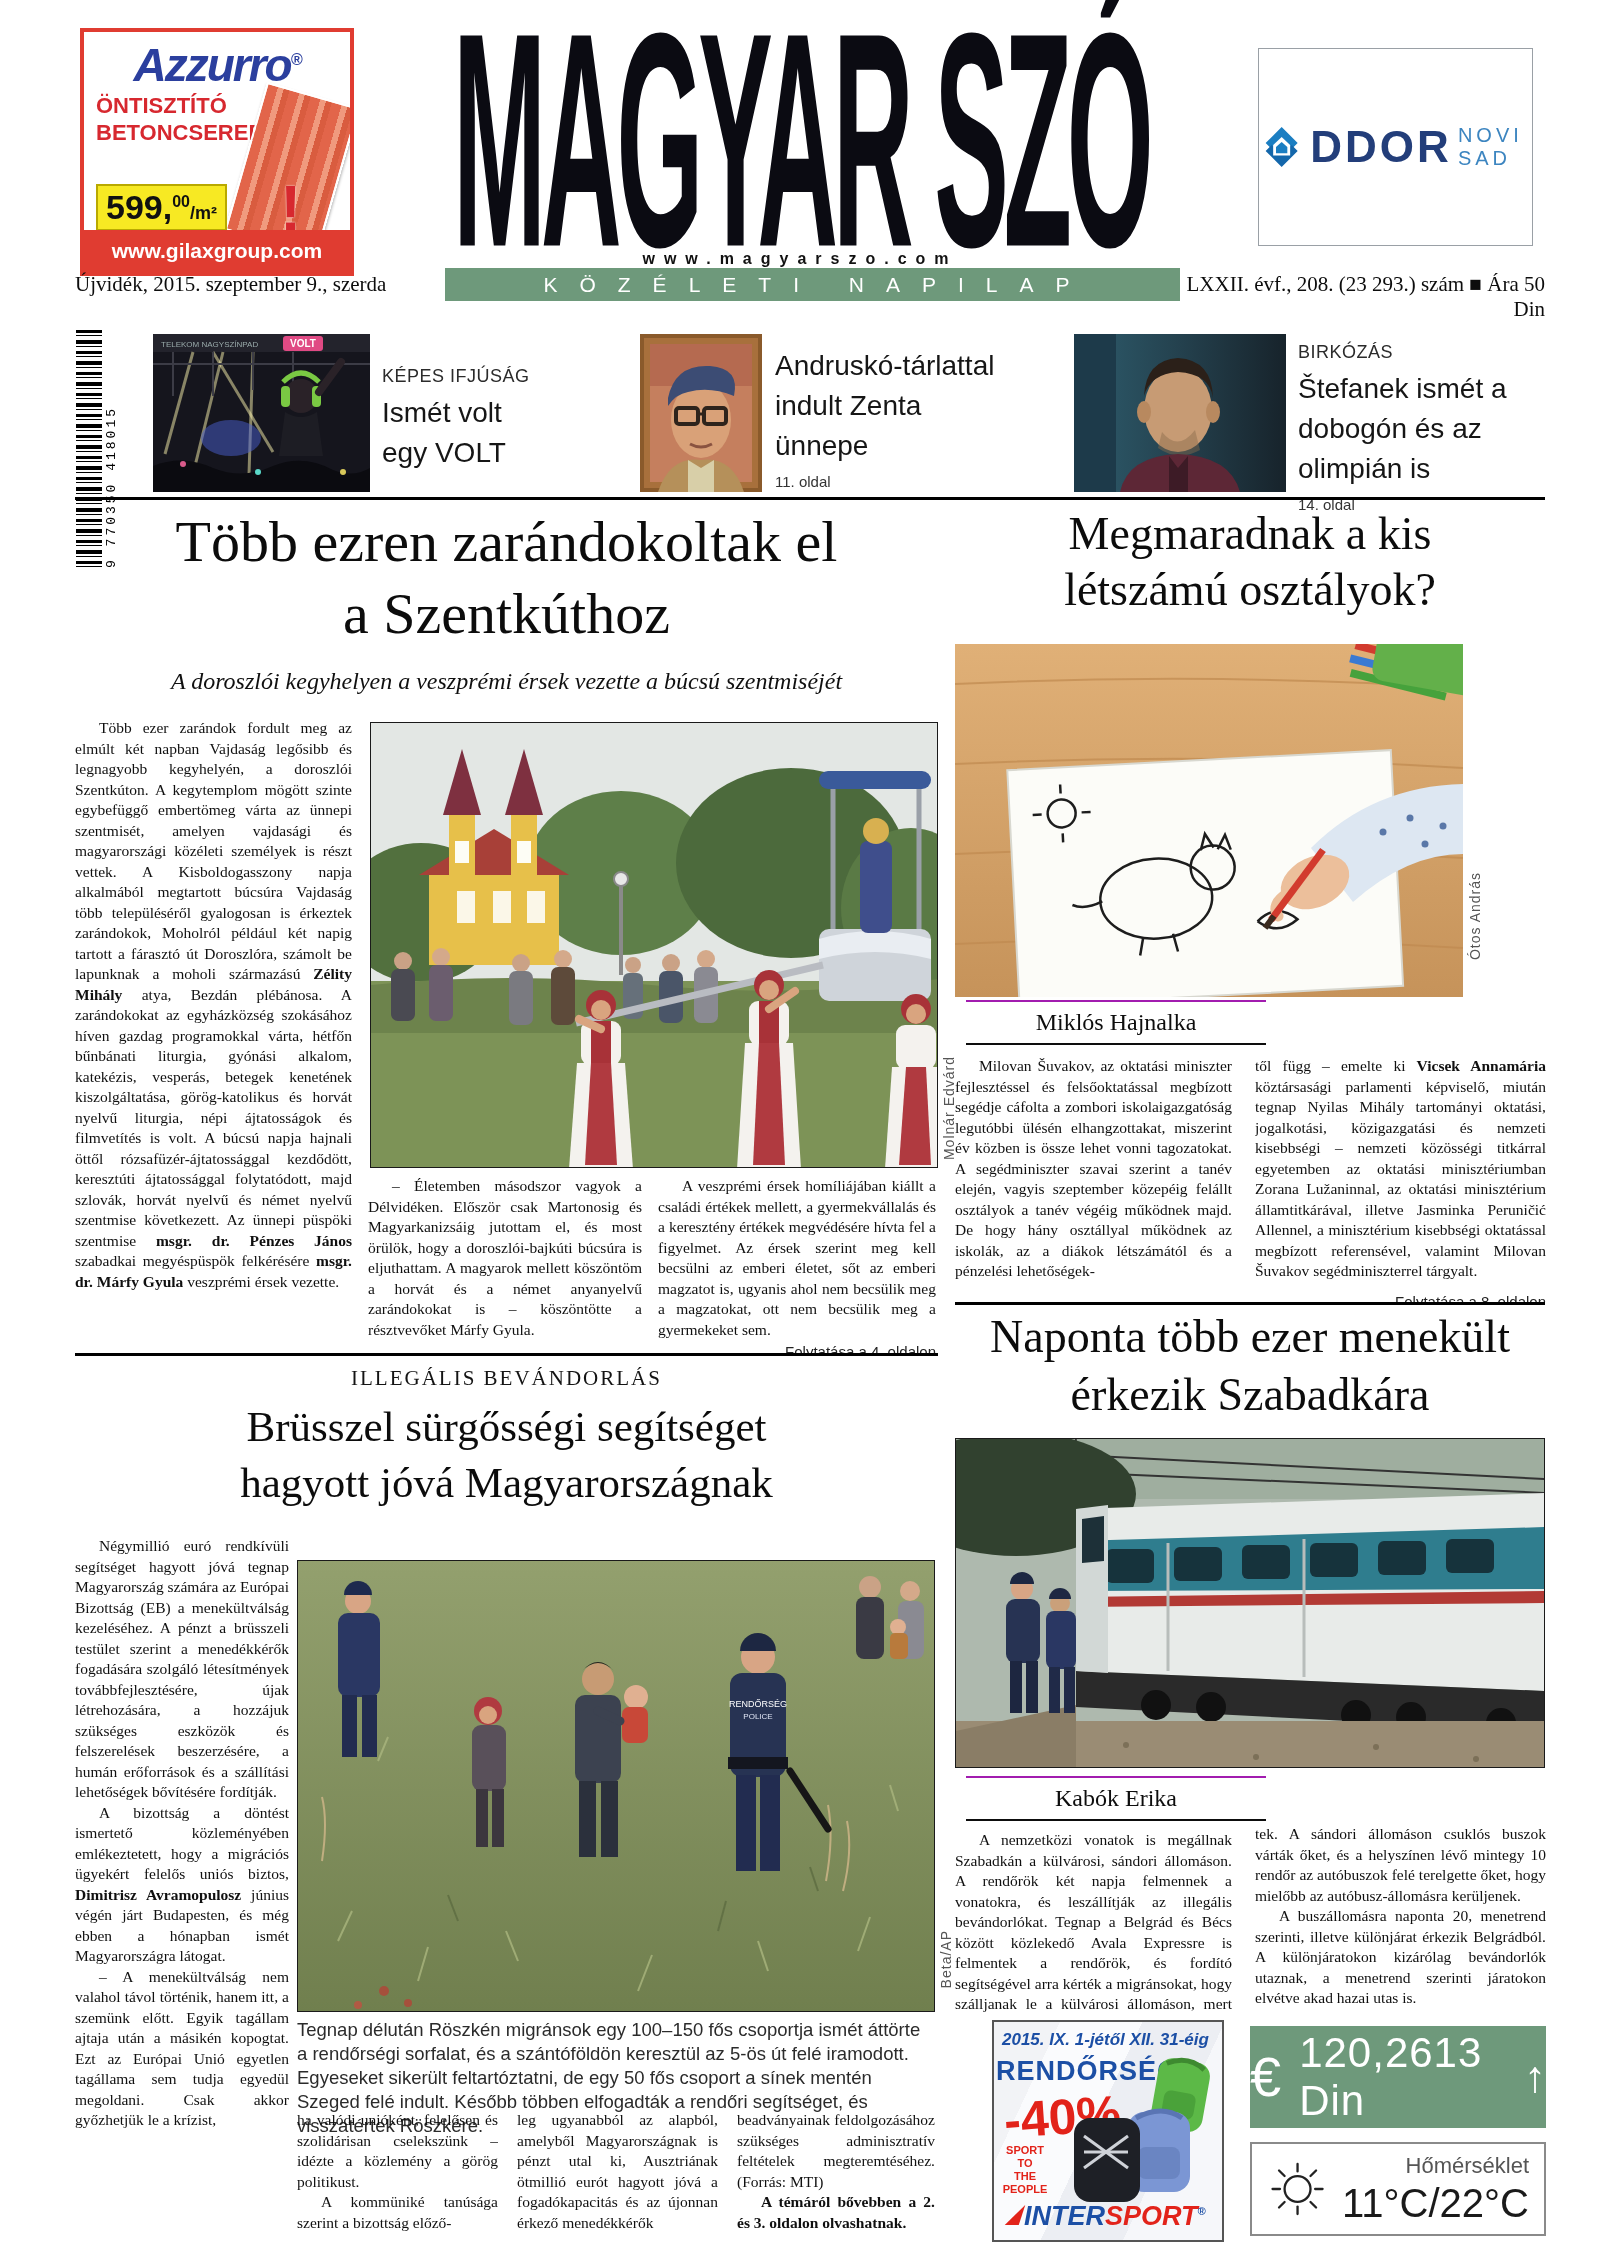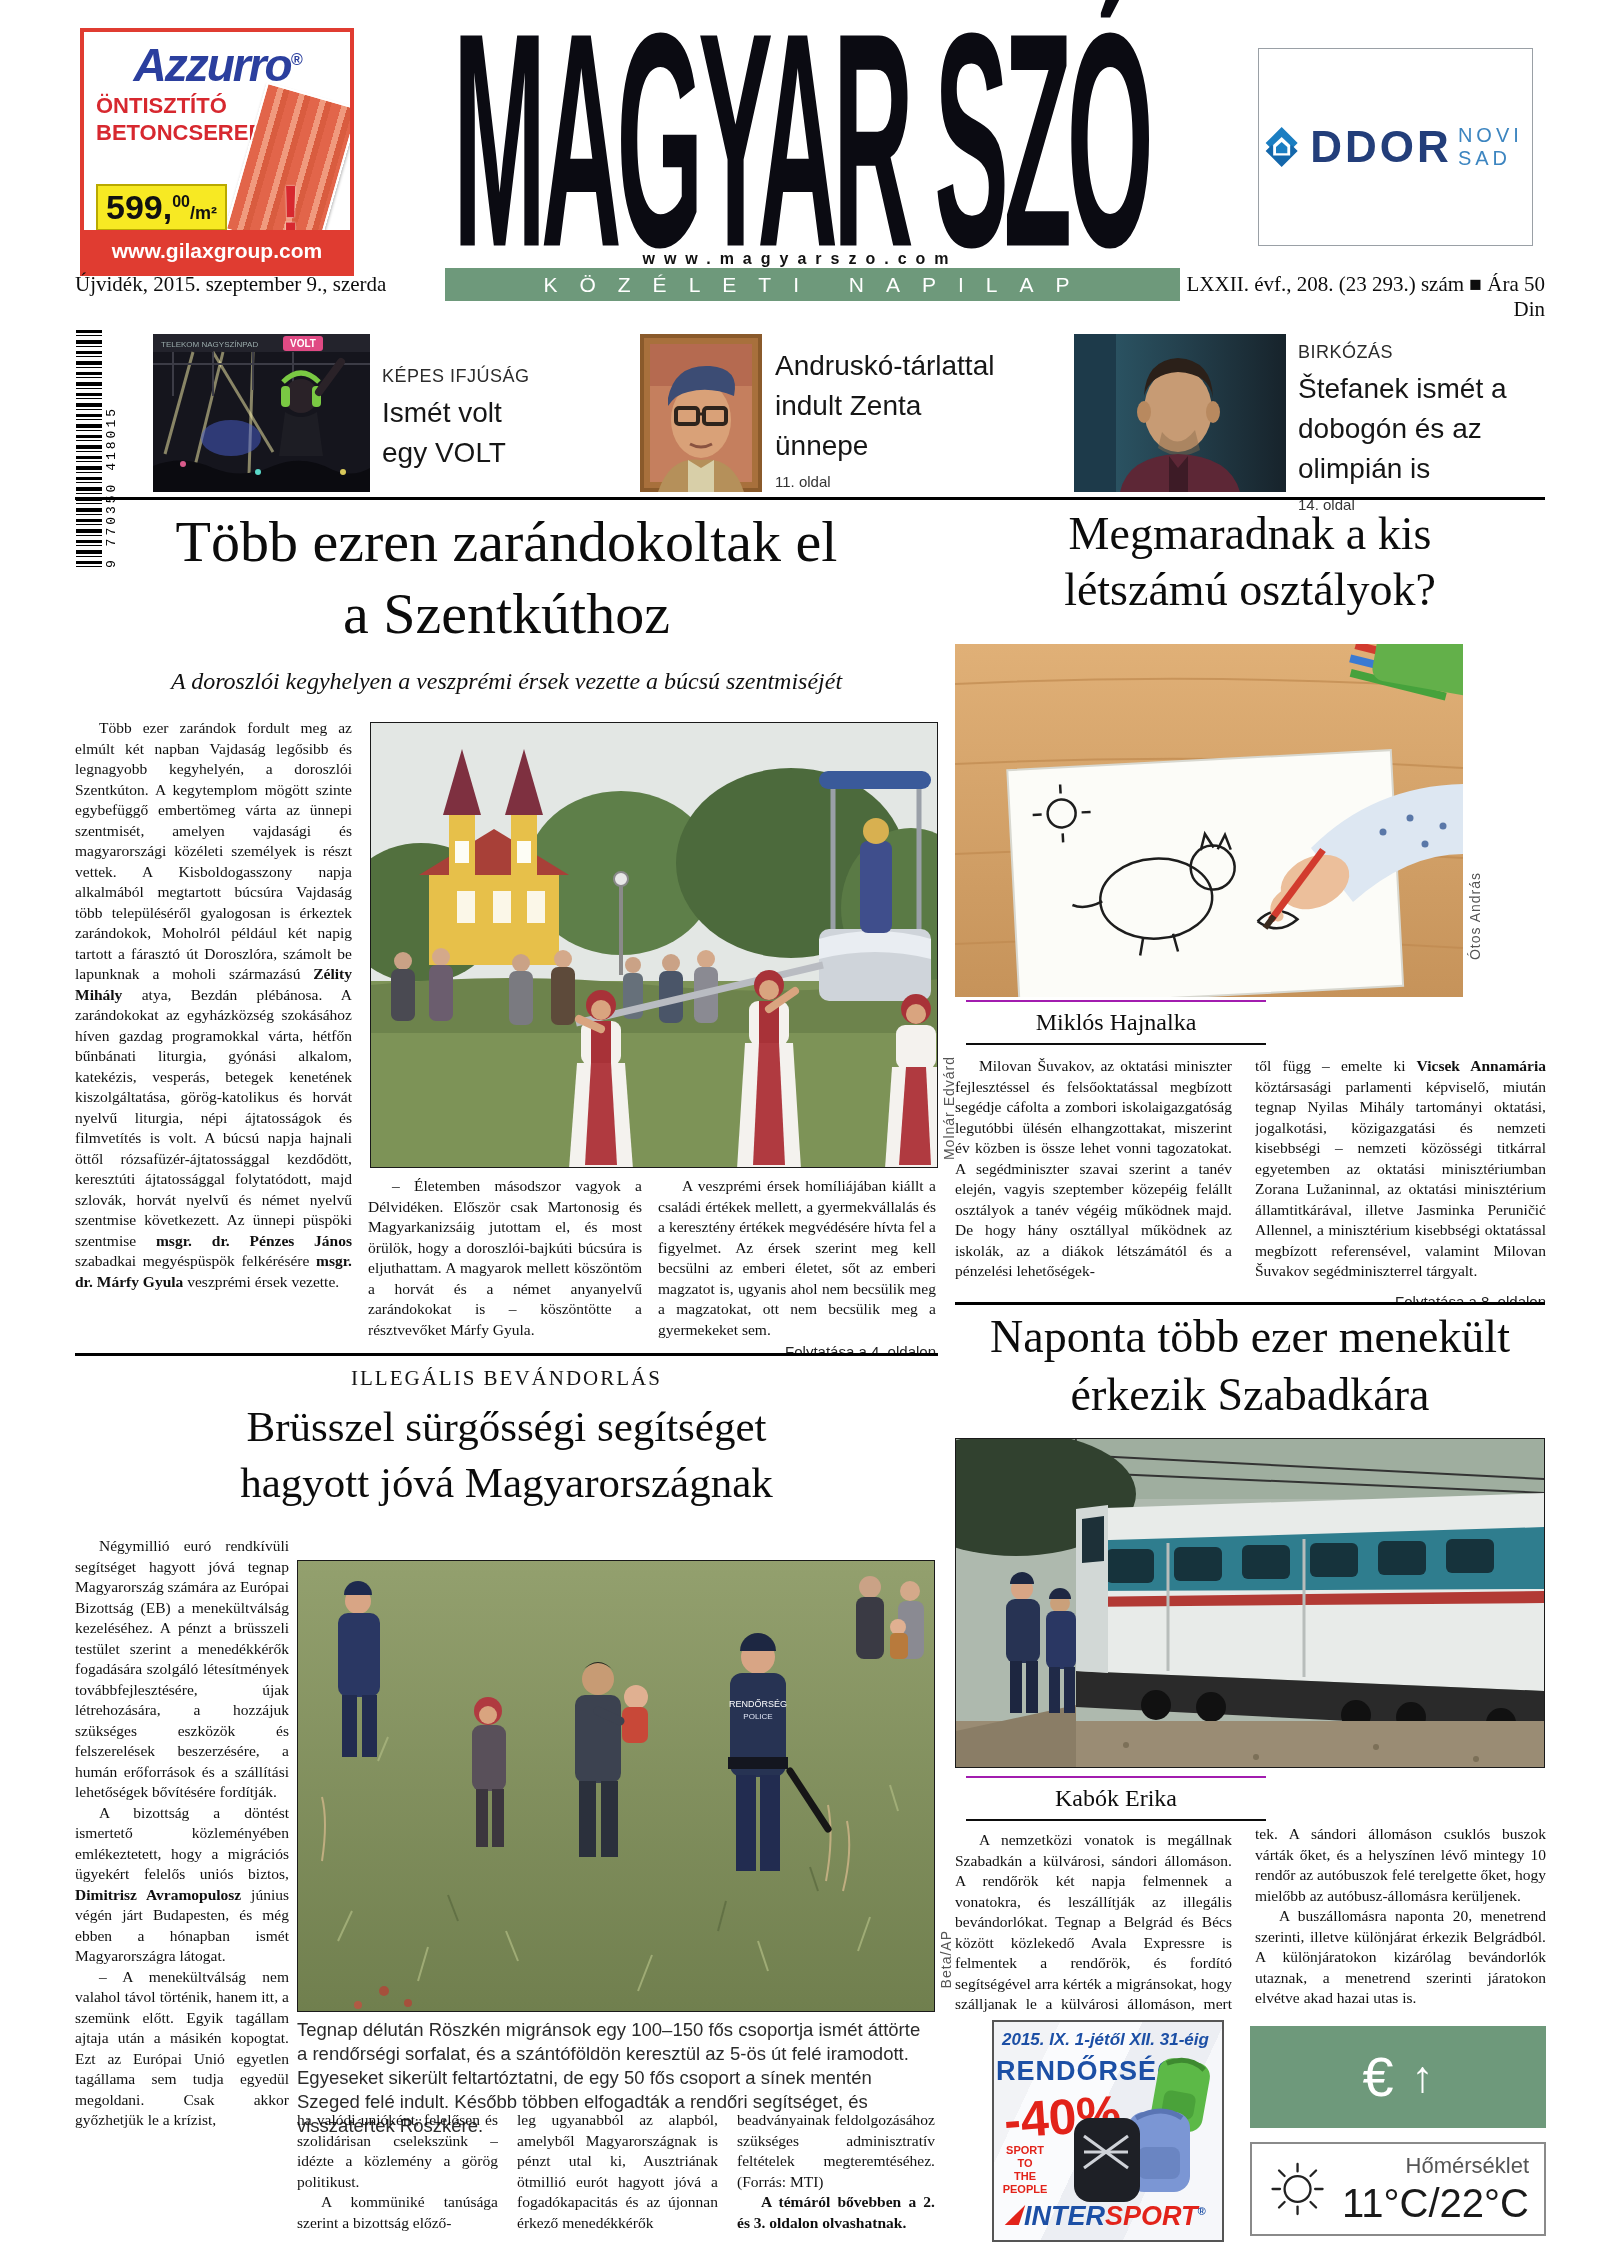--- a/index.html
+++ b/index.html
@@ -612,20 +612,21 @@
       <div>SPORT</div>
       <div>TO</div>
       <div>THE</div>
       <div>PEOPLE</div>
     </div>
     <div class="is-logo"><span class="is-swoosh"></span><span class="is-inter">INTER</span><span class="is-sport">SPORT</span><span class="is-reg">®</span></div>
   </div>
 
   <div class="abs w-euro">
     <span class="we-sym">€</span>
+    <span class="we-val">120,2613 Din</span>
     <span class="we-arrow">↑</span>
   </div>
 
   <div class="abs w-weather">
     <svg width="66" height="66" viewBox="0 0 66 66">
       <circle cx="33" cy="33" r="14" fill="none" stroke="#222" stroke-width="2.5"></circle>
       <g stroke="#222" stroke-width="2.5" stroke-linecap="round">
         <line x1="33" y1="6" x2="33" y2="14"></line>
           <line x1="33" y1="52" x2="33" y2="60"></line>
         <line x1="6" y1="33" x2="14" y2="33"></line>

